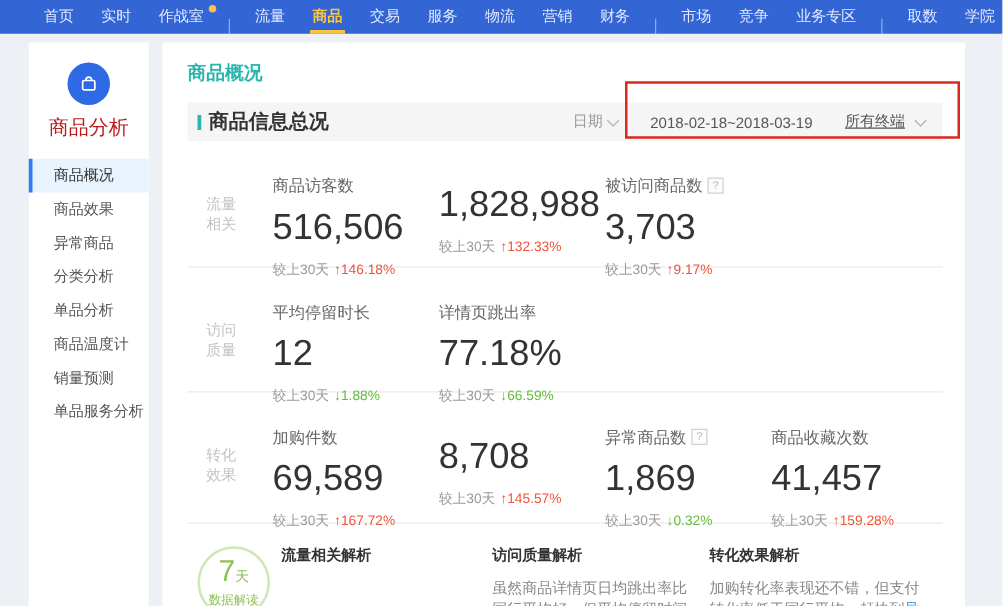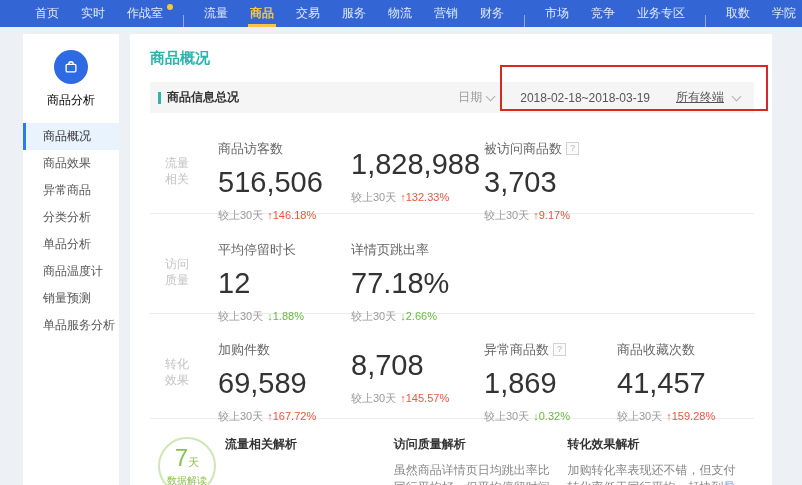--- a/index.html
+++ b/index.html
@@ -30,38 +30,38 @@
   .nav-sep{width:1px;height:12px;background:rgba(255,255,255,.45);margin:0 9px;flex:none;}
   
   .sidebar{
     position:absolute;left:23px;top:34px;width:96px;bottom:0;background:#ffffff;
   }
   .side-head{text-align:center;padding:16px 0 14px;}
   .side-icon{
     width:34px;height:34px;border-radius:50%;background:#2d6ae3;margin:0 auto 8px;
     display:flex;align-items:center;justify-content:center;
   }
-  .side-label{font-size:12px;color:#000000;}
+  .side-label{font-size:16px;color:#b91c1c;}
   .side-item{
     height:27px;line-height:27px;font-size:12px;color:#555;
     padding-left:17px;border-left:3px solid transparent;cursor:pointer;
   }
   .side-item.active{background:#e8f3fe;border-left-color:#2d7bf0;color:#333;}
   
   .card{
     position:absolute;left:130px;top:34px;width:642px;bottom:0;background:#fff;
     padding:0 18px 0 20px;box-sizing:border-box;
   }
   .page-title{font-size:15px;font-weight:bold;color:#2ab5ae;margin:0;padding:15px 0 14px;}
   .section-bar{
     height:31px;background:#f5f5f5;display:flex;align-items:center;
     padding:0 12px 0 8px;
   }
   .tick{width:3px;height:12px;background:#2ab5ae;margin-right:6px;flex:none;}
-  .section-title{font-size:12px;font-weight:bold;color:#333;}
+  .section-title{font-size:16px;font-weight:bold;color:#333;}
   .filters{margin-left:auto;display:flex;align-items:center;font-size:12px;color:#555;}
   .filter-date-label{color:#999;cursor:pointer;}
   .caret{
     display:inline-block;width:6px;height:6px;border-right:1px solid #b0b0b0;
     border-bottom:1px solid #b0b0b0;transform:rotate(45deg);margin:-3px 2px 0 5px;
     vertical-align:middle;
   }
   .date-range{margin:0 26px 0 24px;cursor:pointer;}
   .terminal{cursor:pointer;margin-right:4px;text-decoration:underline;}
   
@@ -188,21 +188,21 @@
     <div class="mgroup">访问
 质量</div>
     <div class="mcol">
       <div class="mlabel">平均停留时长</div>
       <div class="mvalue">12</div>
       <div class="msub"><span>较上30天</span><span class="delta down">↓1.88%</span></div>
     </div>
     <div class="mcol">
       <div class="mlabel">详情页跳出率</div>
       <div class="mvalue">77.18%</div>
-      <div class="msub"><span>较上30天</span><span class="delta down">↓2.66%</span></div>
+      <div class="msub"><span>较上30天</span><span class="delta down">↓66.59%</span></div>
     </div>
   </div>
 
   <div class="mrow sep r3">
     <div class="mgroup">转化
 效果</div>
     <div class="mcol">
       <div class="mlabel">加购件数</div>
       <div class="mvalue">69,589</div>
       <div class="msub"><span>较上30天</span><span class="delta up">↑167.72%</span></div>

